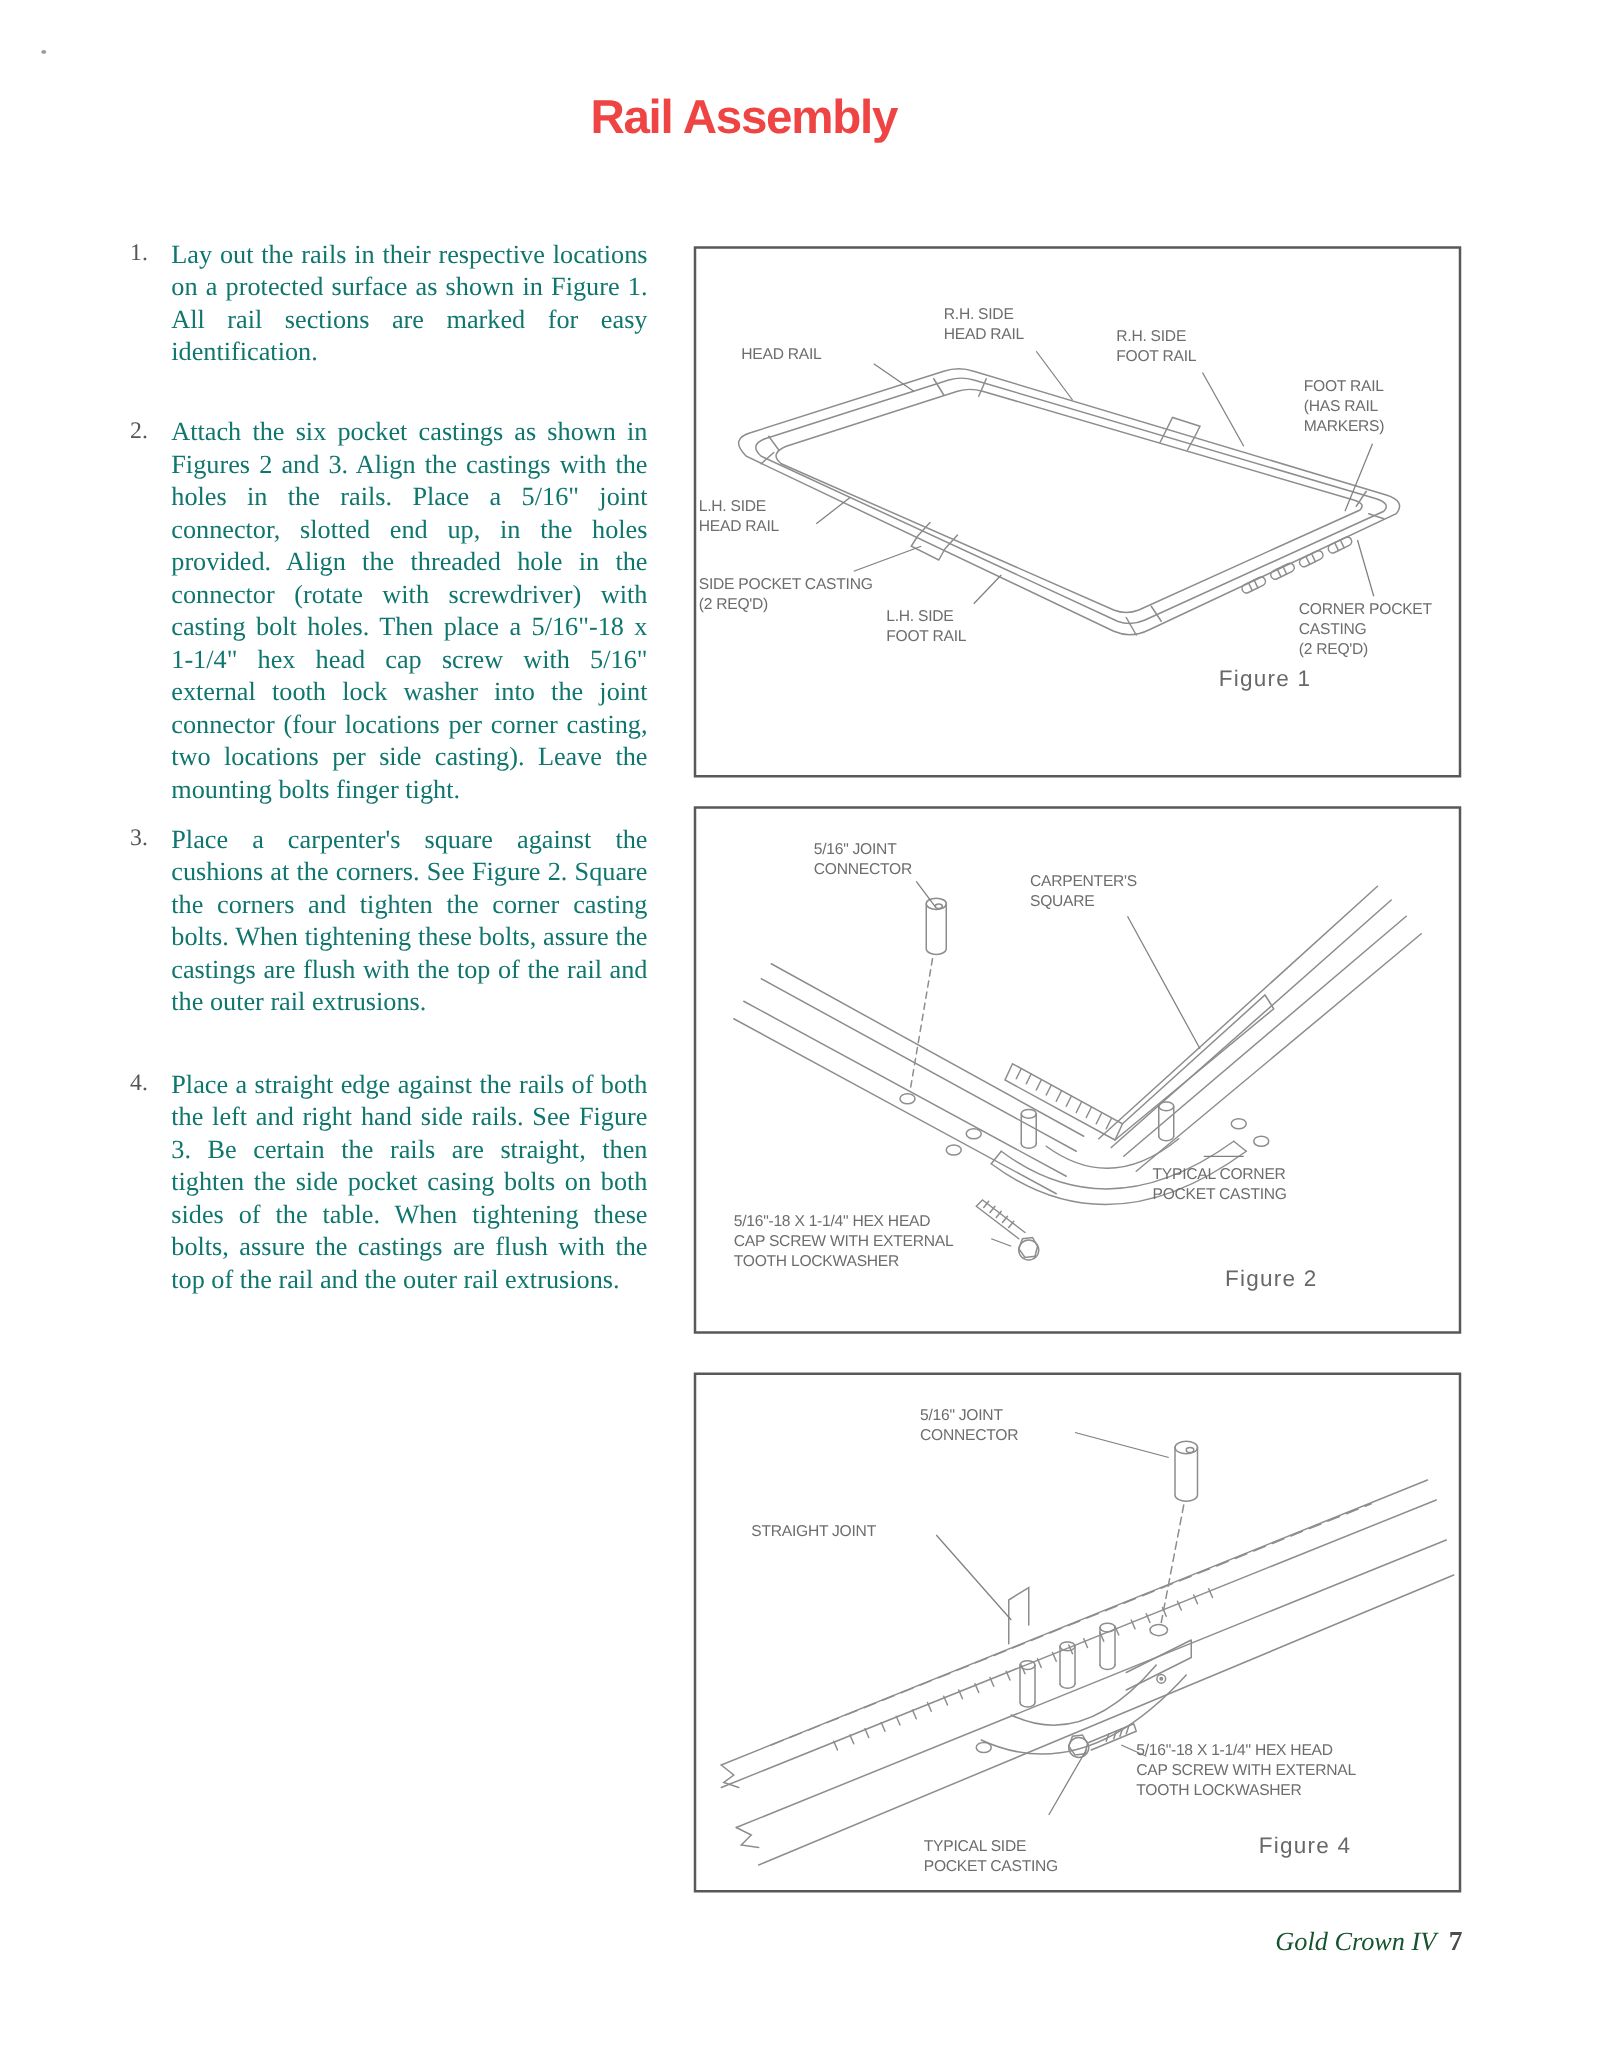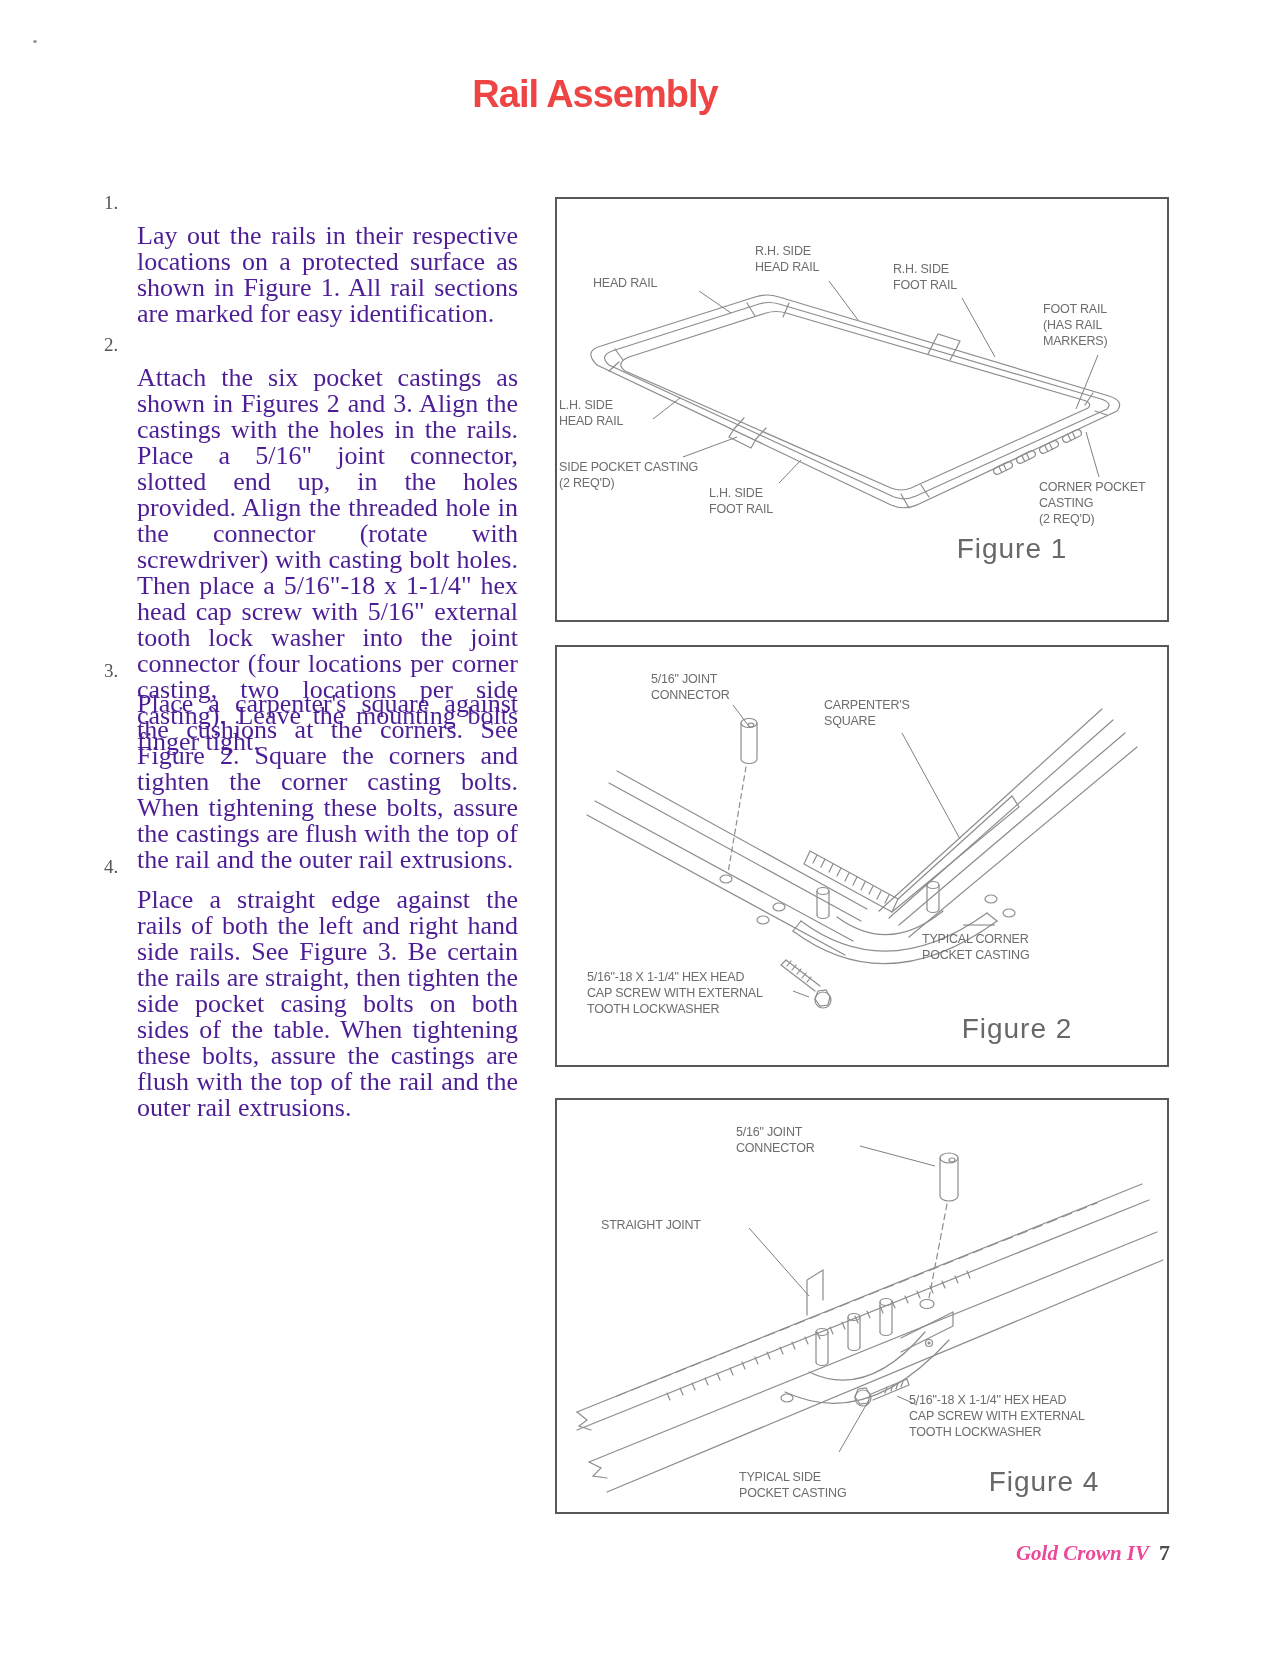--- a/index.html
+++ b/index.html
@@ -11,40 +11,40 @@
   .speck { position:absolute; left:33px; top:40px; width:4px; height:3px; background:#9a9a9a; border-radius:50%; }
 
   .page-title {
     position:absolute; left:340px; top:48px; width:510px;
     text-align:center; font-family:"Liberation Sans", sans-serif;
     font-weight:bold; font-size:38px; letter-spacing:-1px; color:#ef4444;
   }
 
   .instr { position:absolute; left:104px; width:414px; display:flex; }
   .instr-num { flex:0 0 33px; font-size:19px; line-height:26px; color:#555; }
-  .instr-text { flex:1; font-size:26px; line-height:26px; text-align:justify; color:#4c1d95;margin-top:33px; }
+  .instr-text { flex:1; font-size:21px; line-height:26px; text-align:justify; color:#0f766e; }
 
   .fig-panel { position:absolute; left:555px; width:610px; border:2px solid #585858; box-sizing:content-box; background:#fff; }
   .fig-1 { top:197px; height:421px; }
   .fig-2 { top:645px; height:418px; }
   .fig-3 { top:1098px; height:412px; }
   .drawing { position:absolute; left:0; top:0; }
 
   .fig-label {
     position:absolute; font-family:"Liberation Sans", sans-serif;
     font-size:12.5px; line-height:16px; letter-spacing:-0.2px;
     color:#6d6d6d; text-align:left; white-space:pre-line;
   }
   .fig-caption {
     position:absolute; font-family:"Liberation Sans", sans-serif;
-    font-size:28px; letter-spacing:1px; color:#686868; text-align:center;
+    font-size:18px; letter-spacing:1px; color:#686868; text-align:center;
   }
 
   .footer { position:absolute; left:870px; top:1540px; width:300px; text-align:right; }
-  .footer .book { font-style:italic; font-size:21px; color:#ec4899;font-weight:bold; }
+  .footer .book { font-style:italic; font-size:21px; color:#14532d; }
   .footer .pagenum { font-weight:bold; font-size:22px; color:#4c4c4c; margin-left:10px; font-style:normal; }
 
   svg .ink { stroke:#8d8d8d; stroke-width:1.2; fill:none; stroke-linecap:round; }
   svg .lead { stroke:#7f7f7f; stroke-width:1; fill:none; }
 </style>
 </head>
 <body>
 
 <div class="speck"></div>
 

